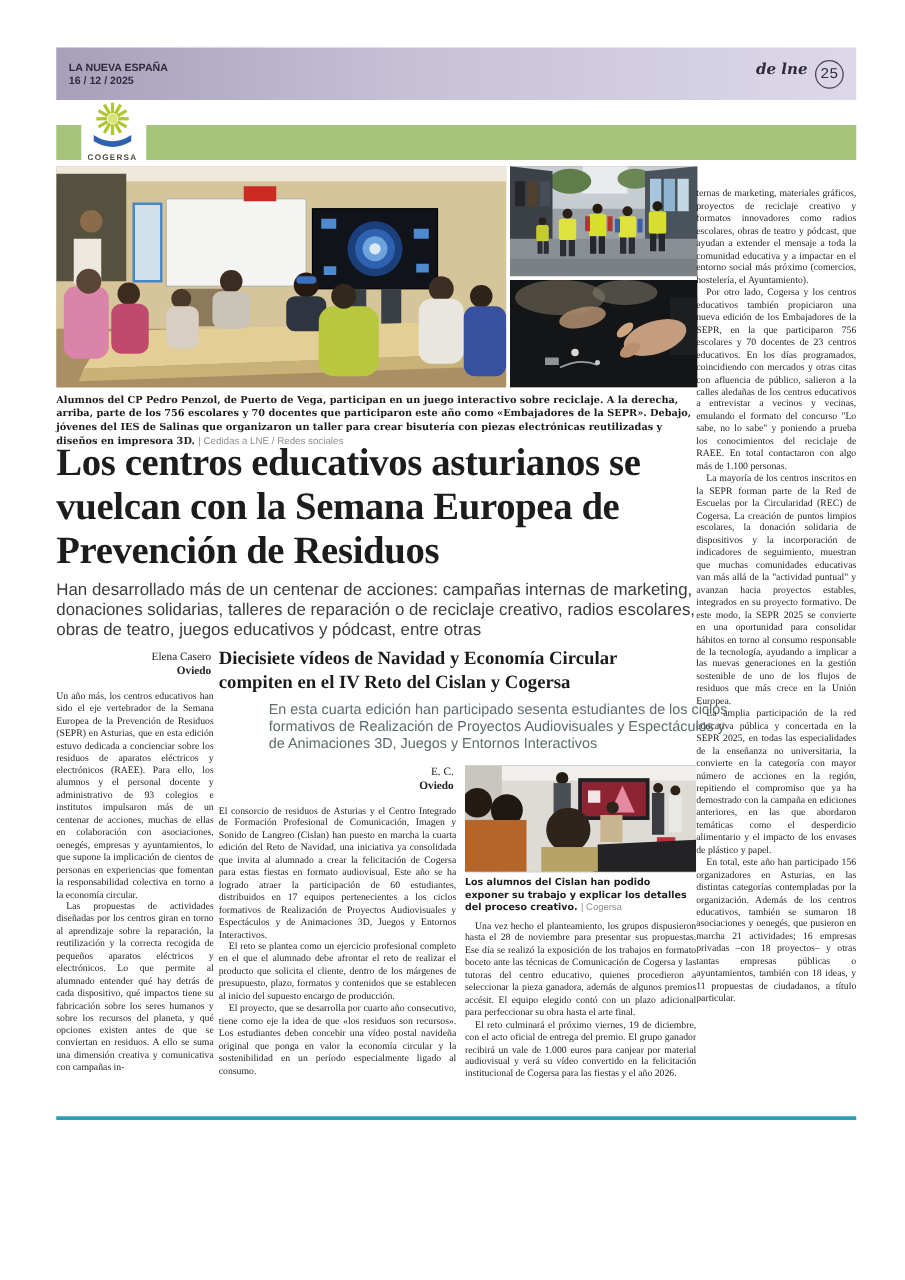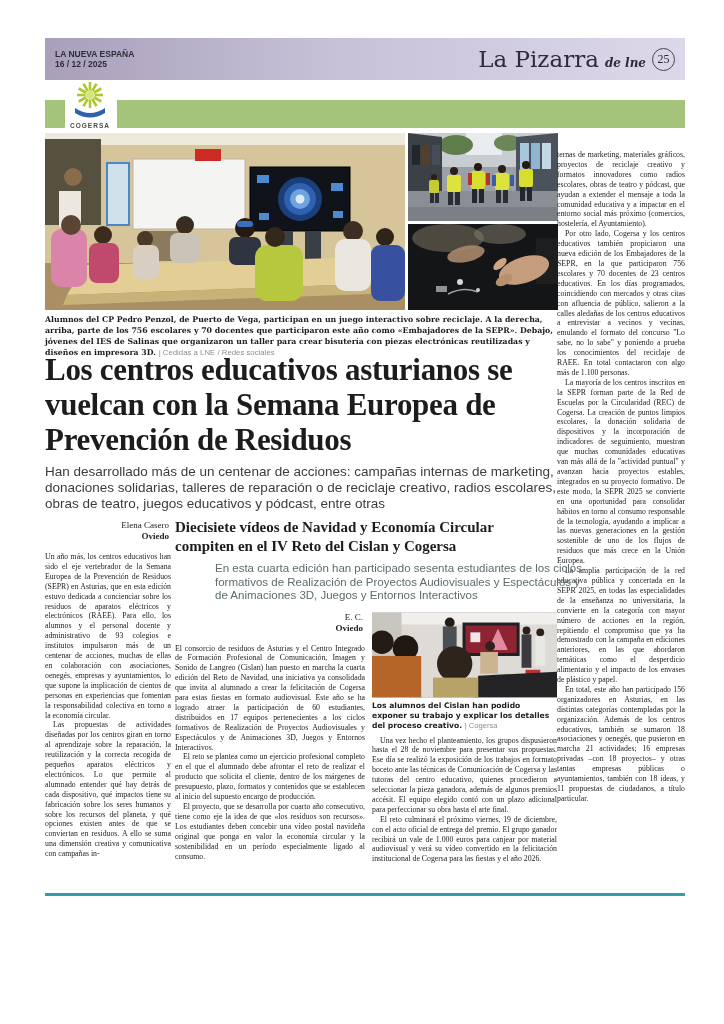--- a/index.html
+++ b/index.html
@@ -4,21 +4,21 @@
 <style>
   html,body{margin:0;padding:0;}
   body{width:724px;height:1024px;position:relative;background:#fff;font-family:"Liberation Serif",serif;color:#222;}
   .abs{position:absolute;}
   
   .masthead{left:45px;top:38px;width:640px;height:42px;background:linear-gradient(90deg,#a89fba 0%,#c7c1d8 45%,#dcd8e9 100%);display:flex;justify-content:space-between;align-items:center;padding:16px 10px;box-sizing:border-box;}
   .mast-left{font-family:"Liberation Sans",sans-serif;font-weight:bold;font-size:8.5px;line-height:10px;color:#2f2b3a;}
   .mast-right{display:flex;align-items:baseline;gap:6px;color:#2f2b3a;}
   .mast-title{font-family:"DejaVu Serif",serif;font-size:23px;font-weight:500;}
   .mast-sub{font-family:"DejaVu Serif",serif;font-style:italic;font-weight:bold;font-size:12px;}
-  .page-badge{font-family:Liberation Serif, serif;font-size:12px;width:21px;height:21px;border:1px solid #4a4454;border-radius:50%;display:flex;align-items:center;justify-content:center;align-self:center;}
+  .page-badge{font-family:Liberation Mono, monospace;font-size:12px;width:21px;height:21px;border:1px solid #4a4454;border-radius:50%;display:flex;align-items:center;justify-content:center;align-self:center;}
   
   .green-sq{left:45px;top:100px;width:20px;height:28px;background:#a5c47b;}
   .green-bar{left:117px;top:100px;width:568px;height:28px;background:#a5c47b;}
   .logo-block{left:66px;top:82px;width:48px;height:50px;text-align:center;background:#fff;}
   .logo-label{font-family:"Liberation Sans",sans-serif;font-size:6.5px;font-weight:bold;letter-spacing:1px;color:#4a4a42;margin-top:-2px;}
   
   .ph{display:block;background:#ccc;}
   .photo-left{left:45px;top:133px;}
   .photo-rt{left:408px;top:133px;}
   .photo-rb{left:408px;top:224px;}
@@ -46,21 +46,20 @@
 </style>
 </head>
 <body>
 
 <div class="abs masthead">
   <div class="mast-left">
     <div>LA NUEVA ESPAÑA</div>
     <div>16 / 12 / 2025</div>
   </div>
   <div class="mast-right">
-    <span class="mast-title">La Pizarra</span>
     <span class="mast-sub">de lne</span>
     <span class="page-badge">25</span>
   </div>
 </div>
 
 <div class="abs green-sq"></div>
 <div class="abs logo-block">
   <svg width="46" height="38" viewBox="0 0 46 38">
     <g transform="translate(23,13)">
       <g fill="#aec62f">

